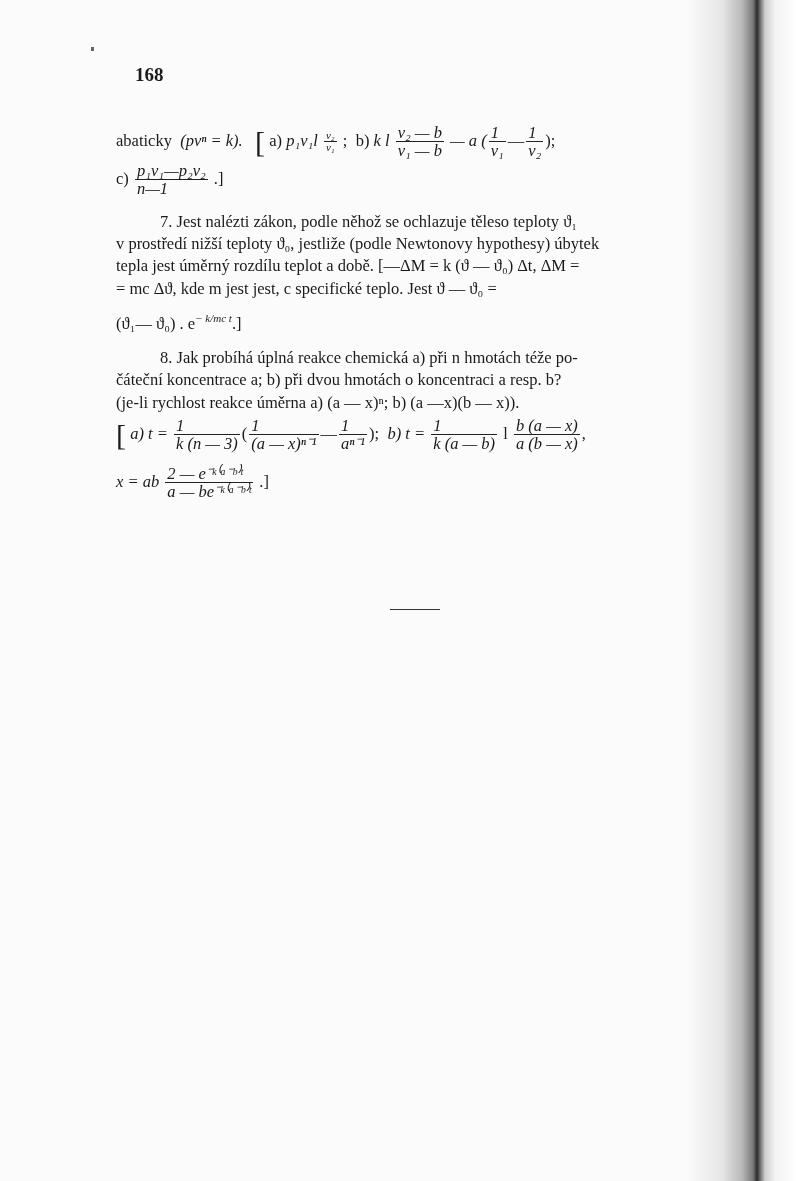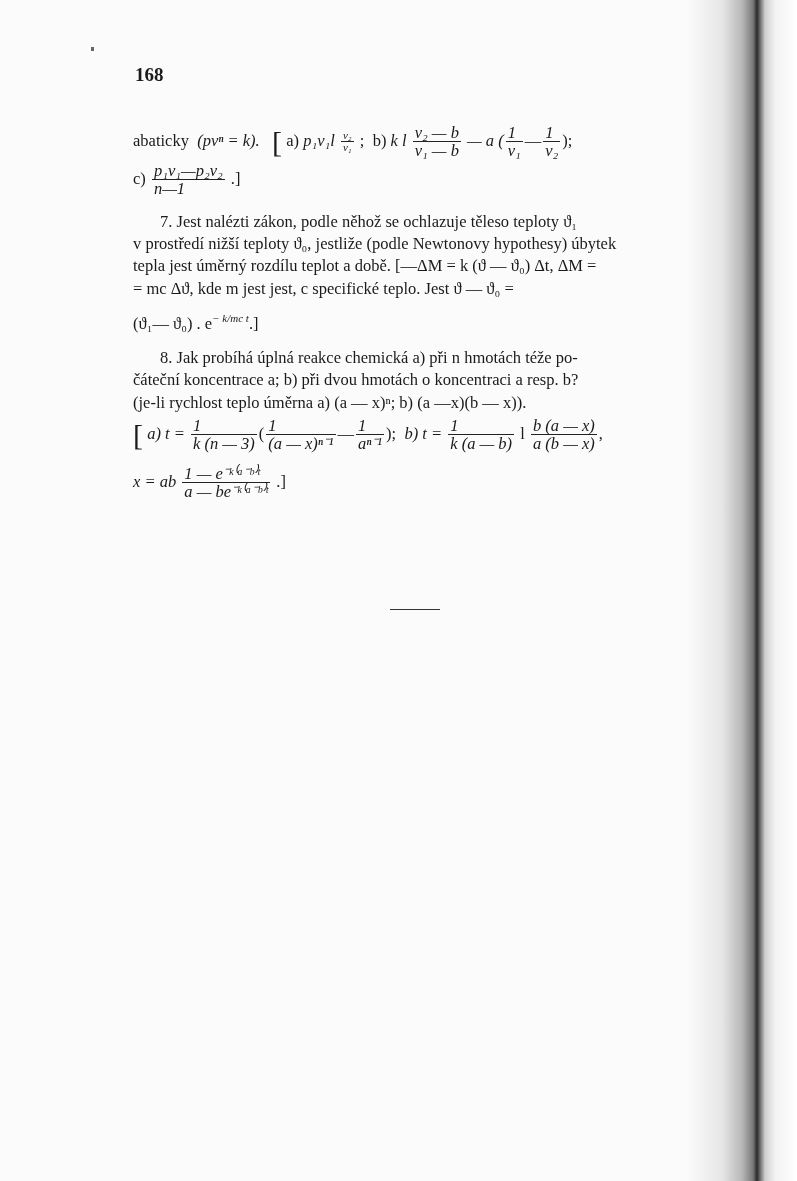--- a/index.html
+++ b/index.html
@@ -8,21 +8,21 @@
     background:#fbfbfb;
     font-family:"DejaVu Serif","Liberation Serif",serif;
     color:#1a1a1a;
   }
   .gutter {
     position:absolute; top:0; right:0; width:110px; height:1181px;
     background:linear-gradient(to right, rgba(255,255,255,0) 0px, #e6e6e6 35px, #b8b8b8 55px, #7a7a7a 66px, #2a2a2a 70px, #555 72px, #cfcfcf 78px, #f2f2f2 88px, #ffffff 110px);
   }
   .speck { position:absolute; left:91px; top:47px; width:3px; height:4px; background:#666; }
   .page-num { position:absolute; left:135px; top:64px; font-weight:bold; font-size:19px; font-family:"Liberation Serif",serif; }
-  .line { position:absolute; left:133px; font-size:16.5px; font-family:"Liberation Serif",serif; white-space:nowrap; }
+  .line { position:absolute; left:116px; font-size:16.5px; font-family:"Liberation Serif",serif; white-space:nowrap; }
   .it { font-style:italic; }
   .frac { display:inline-block; vertical-align:middle; text-align:left; margin:0 2px; }
   .frac > span { display:block; line-height:1.05; padding:0 2px; }
   .frac > span.num { border-bottom:1px solid #222; }
   .sm { font-size:11px; }
   .br { font-size:30px; font-weight:200; vertical-align:middle; line-height:1; }
   .rule { position:absolute; left:390px; top:609px; width:50px; border-top:1.5px solid #333; }
   sub, sup { font-size:11px; }
 </style>
 </head>
@@ -56,31 +56,31 @@
 <div class="line" style="top:212px; left:160px;">7. Jest nalézti zákon, podle něhož se ochlazuje těleso teploty ϑ₁</div>
 <div class="line" style="top:234px;">v prostředí nižší teploty ϑ₀, jestliže (podle Newtonovy hypothesy) úbytek</div>
 <div class="line" style="top:256px;">tepla jest úměrný rozdílu teplot a době. [—ΔM = k (ϑ — ϑ₀) Δt, ΔM =</div>
 <div class="line" style="top:279px;">= mc Δϑ,  kde  m  jest  jest,  c  specifické  teplo.  Jest  ϑ — ϑ₀ =</div>
 <div class="line" style="top:312px;">
   <span>(ϑ₁— ϑ₀) . e</span><sup class="it">− k/mc t</sup><span>.]</span>
 </div>
 
 <div class="line" style="top:348px; left:160px;">8. Jak probíhá úplná reakce chemická a) při n hmotách téže po-</div>
 <div class="line" style="top:370px;text-align:center;">čáteční koncentrace a; b) při dvou hmotách o koncentraci a resp. b?</div>
-<div class="line" style="top:393px;">(je-li rychlost teplo úměrna a) (a — x)ⁿ; b) (a —x)(b — x)).</div>
+<div class="line" style="top:393px;">(je-li rychlost reakce úměrna a) (a — x)ⁿ; b) (a —x)(b — x)).</div>
 
 <div class="line" style="top:417px;">
   <span class="br">[</span>
   <span class="it">a)  t =</span>
   <span class="frac it"><span class="num">1</span><span>k (n — 3)</span></span>(<span class="frac it"><span class="num">1</span><span>(a — x)ⁿ⁻¹</span></span><span>—</span><span class="frac it"><span class="num">1</span><span>aⁿ⁻¹</span></span><span>);</span>
   &nbsp;<span class="it">b)  t =</span>
   <span class="frac it"><span class="num">1</span><span>k (a — b)</span></span>
   <span>l</span>
   <span class="frac it"><span class="num">b (a — x)</span><span>a (b — x)</span></span><span>,</span>
 </div>
 
 <div class="line" style="top:465px;">
   <span class="it">x = ab</span>
-  <span class="frac it"><span class="num">1 — e⁻ᵏ⁽ᵃ⁻ᵇ⁾ᵗ</span><span>a — be⁻ᵏ⁽ᵃ⁻ᵇ⁾ᵗ</span></span>
+  <span class="frac it"><span class="num">2 — e⁻ᵏ⁽ᵃ⁻ᵇ⁾ᵗ</span><span>a — be⁻ᵏ⁽ᵃ⁻ᵇ⁾ᵗ</span></span>
   <span>.]</span>
 </div>
 
 <div class="rule"></div>
 
 </body></html>

